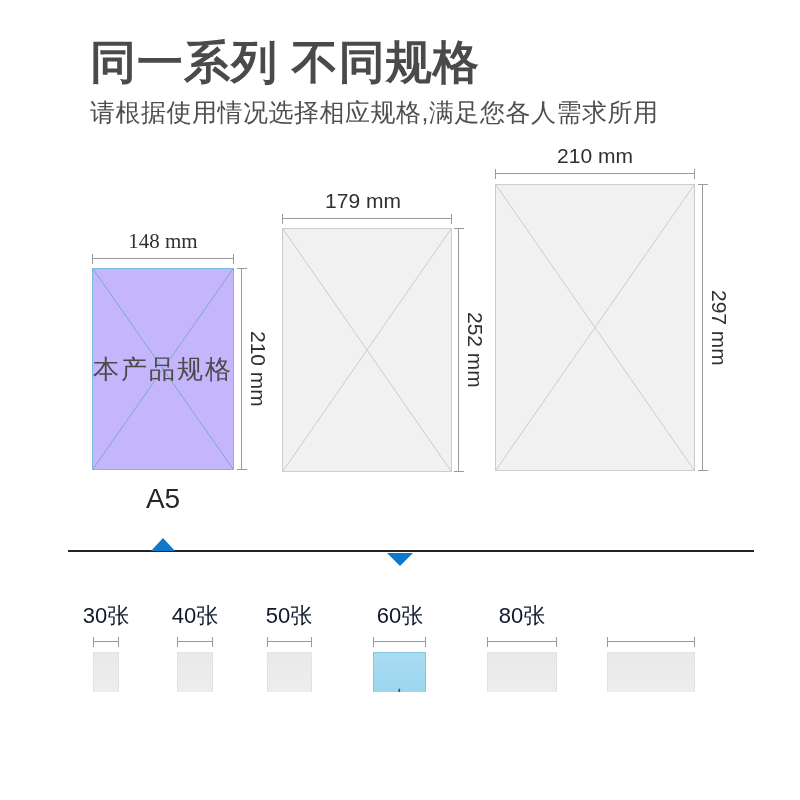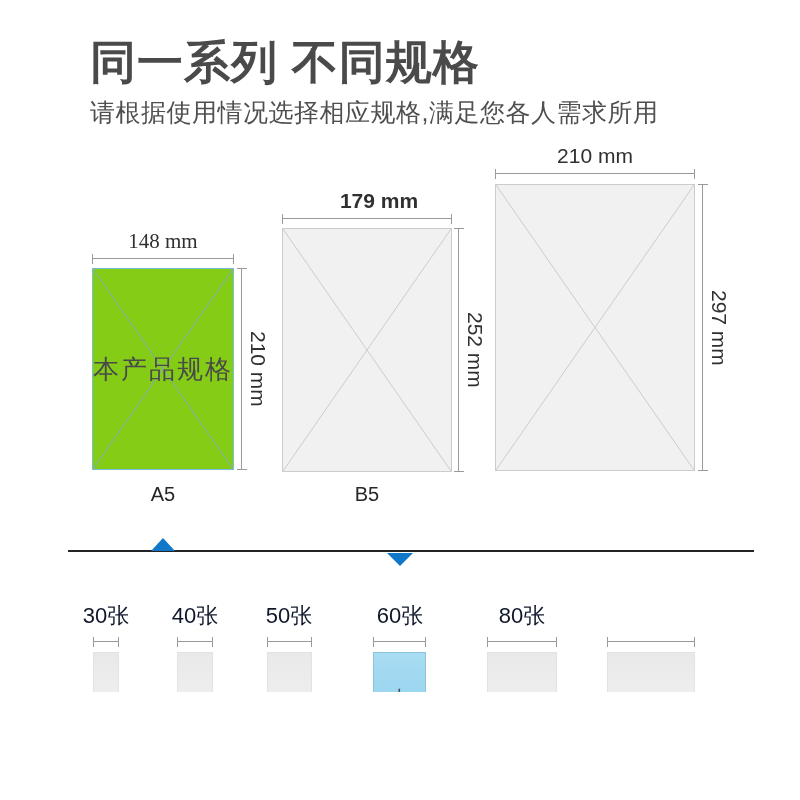--- a/index.html
+++ b/index.html
@@ -13,37 +13,37 @@
     position:absolute;left:90px;top:32px;
     font-size:46px;font-weight:700;color:#4a4a4a;letter-spacing:1px;white-space:nowrap;
   }
   .subtitle{
     position:absolute;left:90px;top:96px;
     font-size:25px;color:#4f4f4f;letter-spacing:.5px;white-space:nowrap;
   }
   
   .paper{position:absolute;box-sizing:border-box;display:flex;align-items:center;justify-content:center;}
   .paper svg{position:absolute;left:0;top:0;width:100%;height:100%;}
-  .paper-blue{background:#84cc16;border:1px solid #79bcd8;}
+  .paper-blue{background:#c4b5fd;border:1px solid #79bcd8;}
   .paper-gray{background:#f1f1f1;border:1px solid #cccccc;}
   .paper-tag{
     position:relative;z-index:2;font-size:26px;color:#4a4a4a;letter-spacing:2px;white-space:nowrap;
   }
   
   .dimh{position:absolute;height:1px;background:#9a9a9a;}
   .dimh::before,.dimh::after{content:"";position:absolute;width:1px;height:10px;background:#9a9a9a;top:-4px;}
   .dimh::before{left:0;}
   .dimh::after{right:0;}
   .dimv{position:absolute;width:1px;background:#9a9a9a;}
   .dimv::before,.dimv::after{content:"";position:absolute;height:1px;width:10px;background:#9a9a9a;left:-4px;}
   .dimv::before{top:0;}
   .dimv::after{bottom:0;}
   .dim-label{position:absolute;font-size:21px;color:#303030;text-align:center;white-space:nowrap;}
   .vlabel{position:absolute;writing-mode:vertical-rl;text-align:center;font-size:21px;color:#303030;white-space:nowrap;}
-  .size-name{position:absolute;font-size:20px;color:#262626;text-align:center;}
+  .size-name{position:absolute;font-size:28px;color:#262626;text-align:center;}
   
   .divider-line{position:absolute;left:68px;top:550px;width:686px;height:2px;background:#242424;}
   .tri-up{
     position:absolute;left:151px;top:538px;width:0;height:0;
     border-left:12px solid transparent;border-right:12px solid transparent;border-bottom:13px solid #1177c9;
   }
   .tri-down{
     position:absolute;left:387px;top:553px;width:0;height:0;
     border-left:13px solid transparent;border-right:13px solid transparent;border-top:13px solid #1177c9;
   }
@@ -77,32 +77,31 @@
     <svg viewBox="0 0 100 100" preserveAspectRatio="none">
       <line x1="0" y1="0" x2="100" y2="100" stroke="#7fa9bf" stroke-width="1" vector-effect="non-scaling-stroke"></line>
       <line x1="100" y1="0" x2="0" y2="100" stroke="#7fa9bf" stroke-width="1" vector-effect="non-scaling-stroke"></line>
     </svg>
     <div class="paper-tag">本产品规格</div>
   </div>
   <div class="dimv" style="left:241px;top:268px;height:202px;"></div>
   <div class="vlabel" style="left:246px;top:268px;height:202px;">210 mm</div>
   <div class="size-name" style="left:113px;top:483px;width:100px;">A5</div>
 
-  <div class="dim-label" style="left:294px;top:189px;width:170px;font-weight:bold;">179 mm</div>
+  <div class="dim-label" style="left:278px;top:189px;width:170px;">179 mm</div>
   <div class="dimh" style="left:282px;top:218px;width:170px;"></div>
   <div class="paper paper-gray" style="left:282px;top:228px;width:170px;height:244px;">
     <svg viewBox="0 0 100 100" preserveAspectRatio="none">
       <line x1="0" y1="0" x2="100" y2="100" stroke="#cccccc" stroke-width="1" vector-effect="non-scaling-stroke"></line>
       <line x1="100" y1="0" x2="0" y2="100" stroke="#cccccc" stroke-width="1" vector-effect="non-scaling-stroke"></line>
     </svg>
     <div class="paper-tag"></div>
   </div>
   <div class="dimv" style="left:458px;top:228px;height:244px;"></div>
   <div class="vlabel" style="left:463px;top:228px;height:244px;">252 mm</div>
-  <div class="size-name" style="left:317px;top:483px;width:100px;">B5</div>
 
   <div class="dim-label" style="left:495px;top:144px;width:200px;">210 mm</div>
   <div class="dimh" style="left:495px;top:173px;width:200px;"></div>
   <div class="paper paper-gray" style="left:495px;top:184px;width:200px;height:287px;">
     <svg viewBox="0 0 100 100" preserveAspectRatio="none">
       <line x1="0" y1="0" x2="100" y2="100" stroke="#cccccc" stroke-width="1" vector-effect="non-scaling-stroke"></line>
       <line x1="100" y1="0" x2="0" y2="100" stroke="#cccccc" stroke-width="1" vector-effect="non-scaling-stroke"></line>
     </svg>
     <div class="paper-tag"></div>
   </div>

